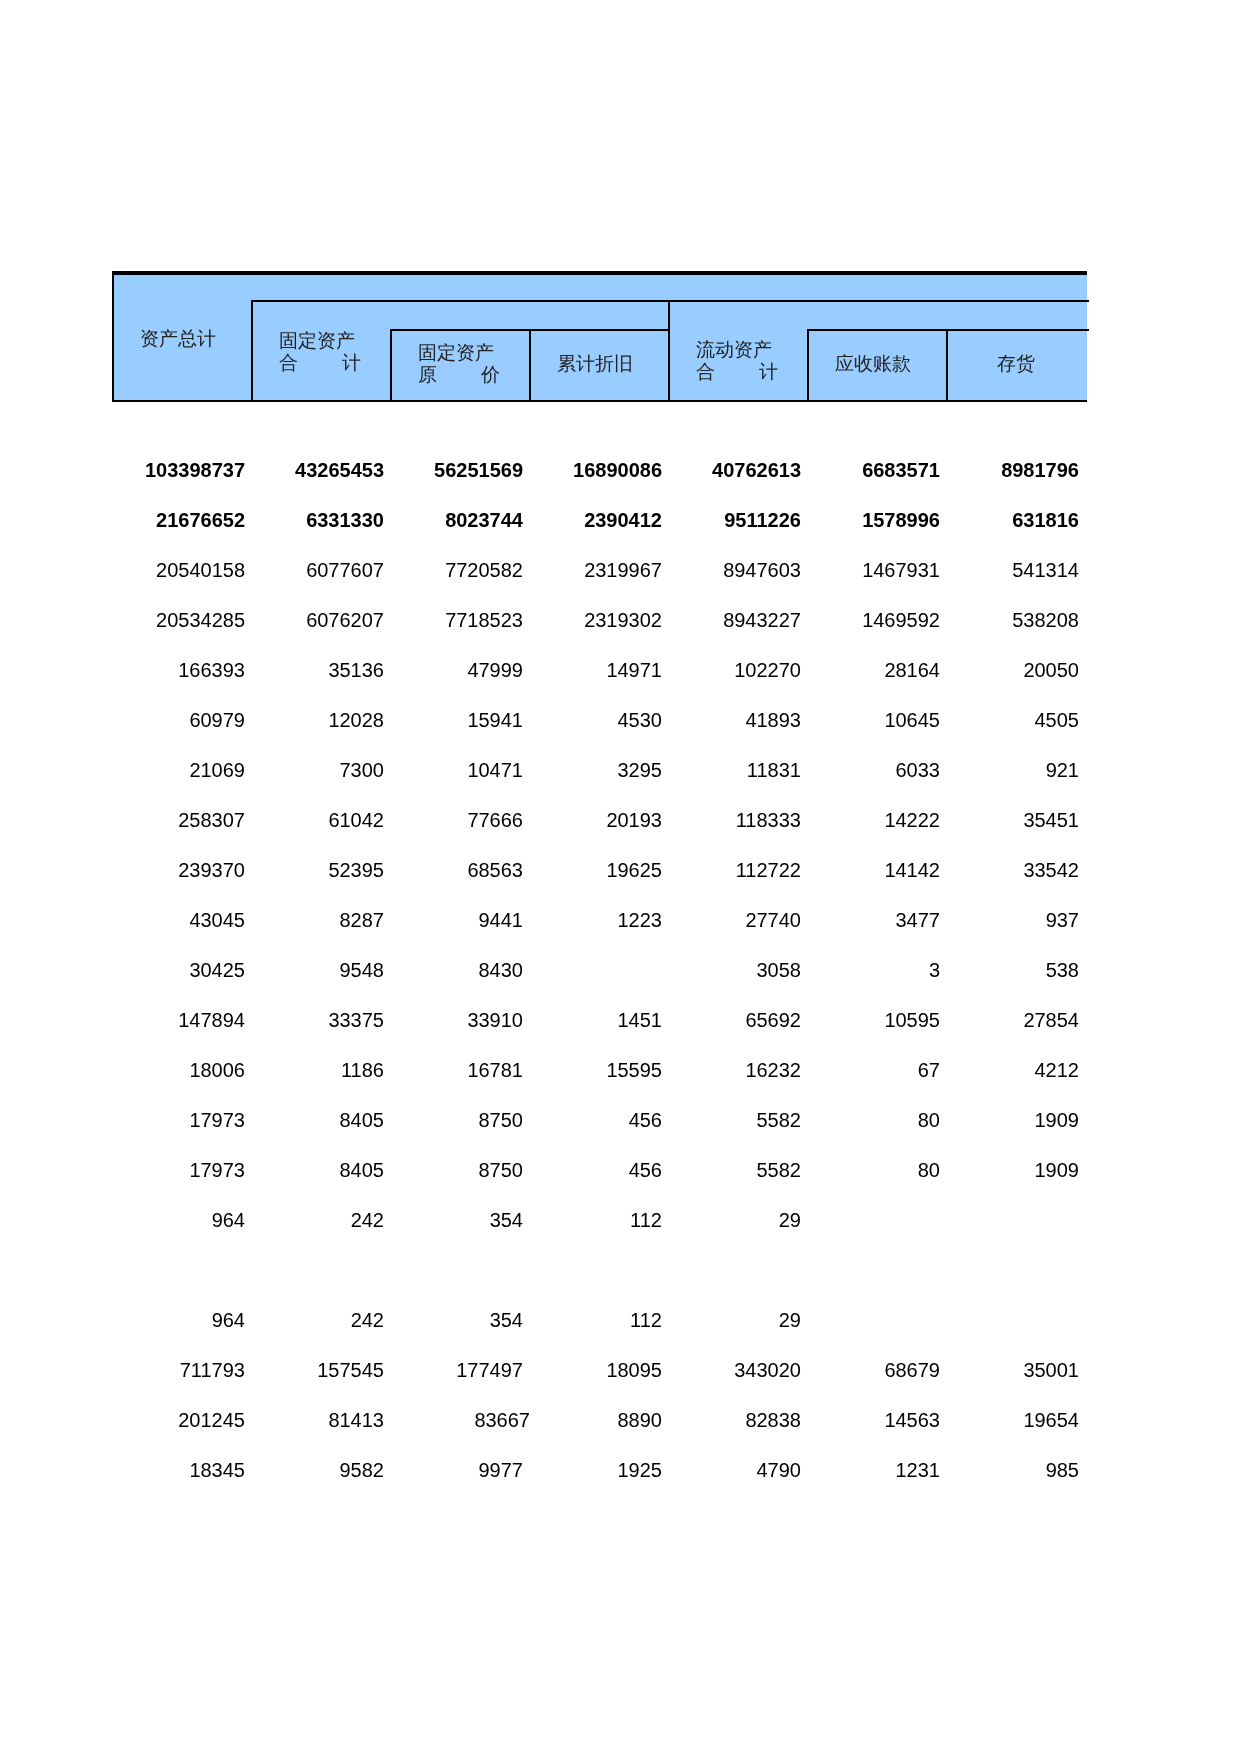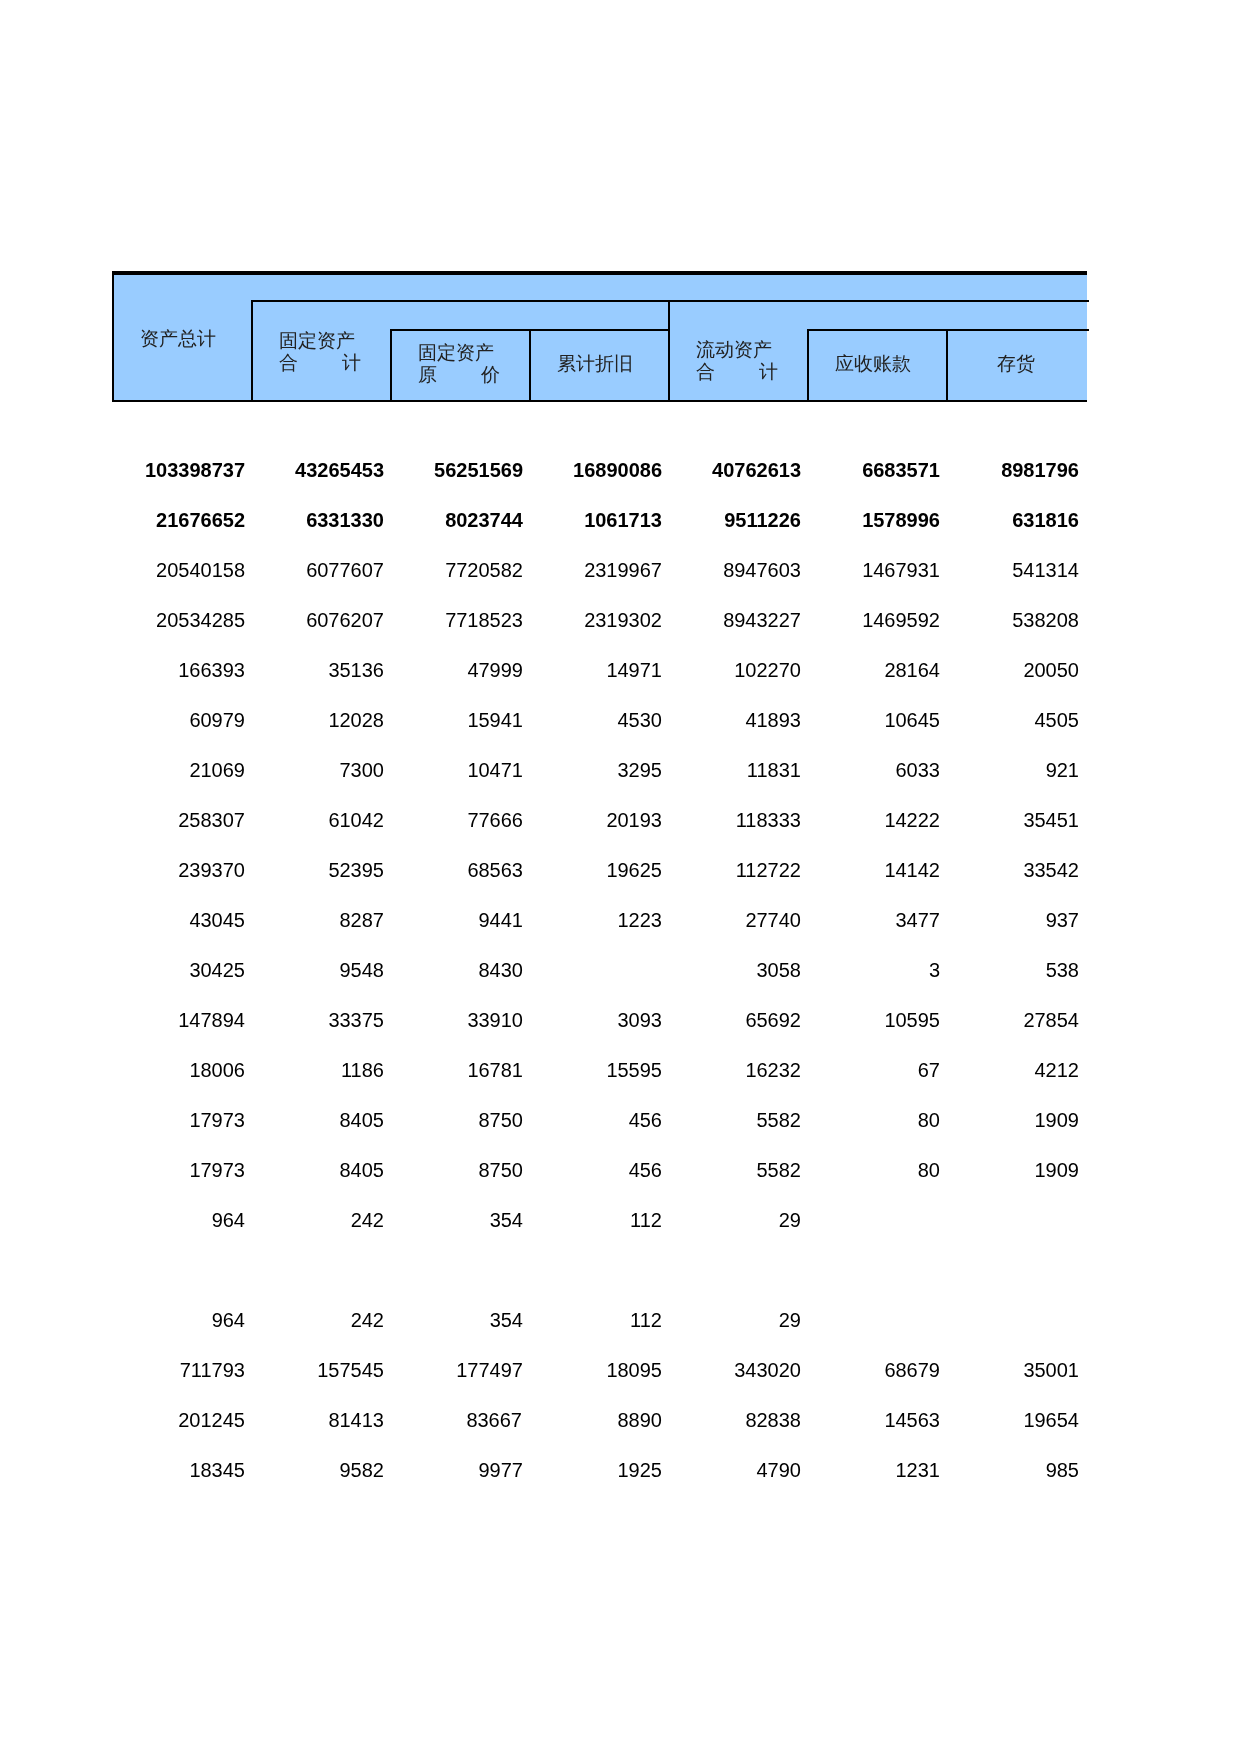--- a/index.html
+++ b/index.html
@@ -83,21 +83,21 @@
         <div class="c" style="left: 283px;">56251569</div>
         <div class="c" style="left: 422px;">16890086</div>
         <div class="c" style="left: 561px;">40762613</div>
         <div class="c" style="left: 700px;">6683571</div>
         <div class="c" style="left: 839px;">8981796</div>
       </div>
       <div class="row bold">
         <div class="c" style="left: 5px;">21676652</div>
         <div class="c" style="left: 144px;">6331330</div>
         <div class="c" style="left: 283px;">8023744</div>
-        <div class="c" style="left: 422px;">1061713</div>
+        <div class="c" style="left: 422px;">2390412</div>
         <div class="c" style="left: 561px;">9511226</div>
         <div class="c" style="left: 700px;">1578996</div>
         <div class="c" style="left: 839px;">631816</div>
       </div>
       <div class="row">
         <div class="c" style="left: 5px;">20540158</div>
         <div class="c" style="left: 144px;">6077607</div>
         <div class="c" style="left: 283px;">7720582</div>
         <div class="c" style="left: 422px;">2319967</div>
         <div class="c" style="left: 561px;">8947603</div>
@@ -173,21 +173,21 @@
         <div class="c" style="left: 283px;">8430</div>
         <div class="c" style="left: 422px;"></div>
         <div class="c" style="left: 561px;">3058</div>
         <div class="c" style="left: 700px;">3</div>
         <div class="c" style="left: 839px;">538</div>
       </div>
       <div class="row">
         <div class="c" style="left: 5px;">147894</div>
         <div class="c" style="left: 144px;">33375</div>
         <div class="c" style="left: 283px;">33910</div>
-        <div class="c" style="left: 422px;">3093</div>
+        <div class="c" style="left: 422px;">1451</div>
         <div class="c" style="left: 561px;">65692</div>
         <div class="c" style="left: 700px;">10595</div>
         <div class="c" style="left: 839px;">27854</div>
       </div>
       <div class="row">
         <div class="c" style="left: 5px;">18006</div>
         <div class="c" style="left: 144px;">1186</div>
         <div class="c" style="left: 283px;">16781</div>
         <div class="c" style="left: 422px;">15595</div>
         <div class="c" style="left: 561px;">16232</div>
@@ -236,21 +236,21 @@
         <div class="c" style="left: 144px;">157545</div>
         <div class="c" style="left: 283px;">177497</div>
         <div class="c" style="left: 422px;">18095</div>
         <div class="c" style="left: 561px;">343020</div>
         <div class="c" style="left: 700px;">68679</div>
         <div class="c" style="left: 839px;">35001</div>
       </div>
       <div class="row">
         <div class="c" style="left: 5px;">201245</div>
         <div class="c" style="left: 144px;">81413</div>
-        <div class="c" style="left: 282px;">83667</div>
+        <div class="c" style="left: 290px;">83667</div>
         <div class="c" style="left: 422px;">8890</div>
         <div class="c" style="left: 561px;">82838</div>
         <div class="c" style="left: 700px;">14563</div>
         <div class="c" style="left: 839px;">19654</div>
       </div>
       <div class="row">
         <div class="c" style="left: 5px;">18345</div>
         <div class="c" style="left: 144px;">9582</div>
         <div class="c" style="left: 283px;">9977</div>
         <div class="c" style="left: 422px;">1925</div>

